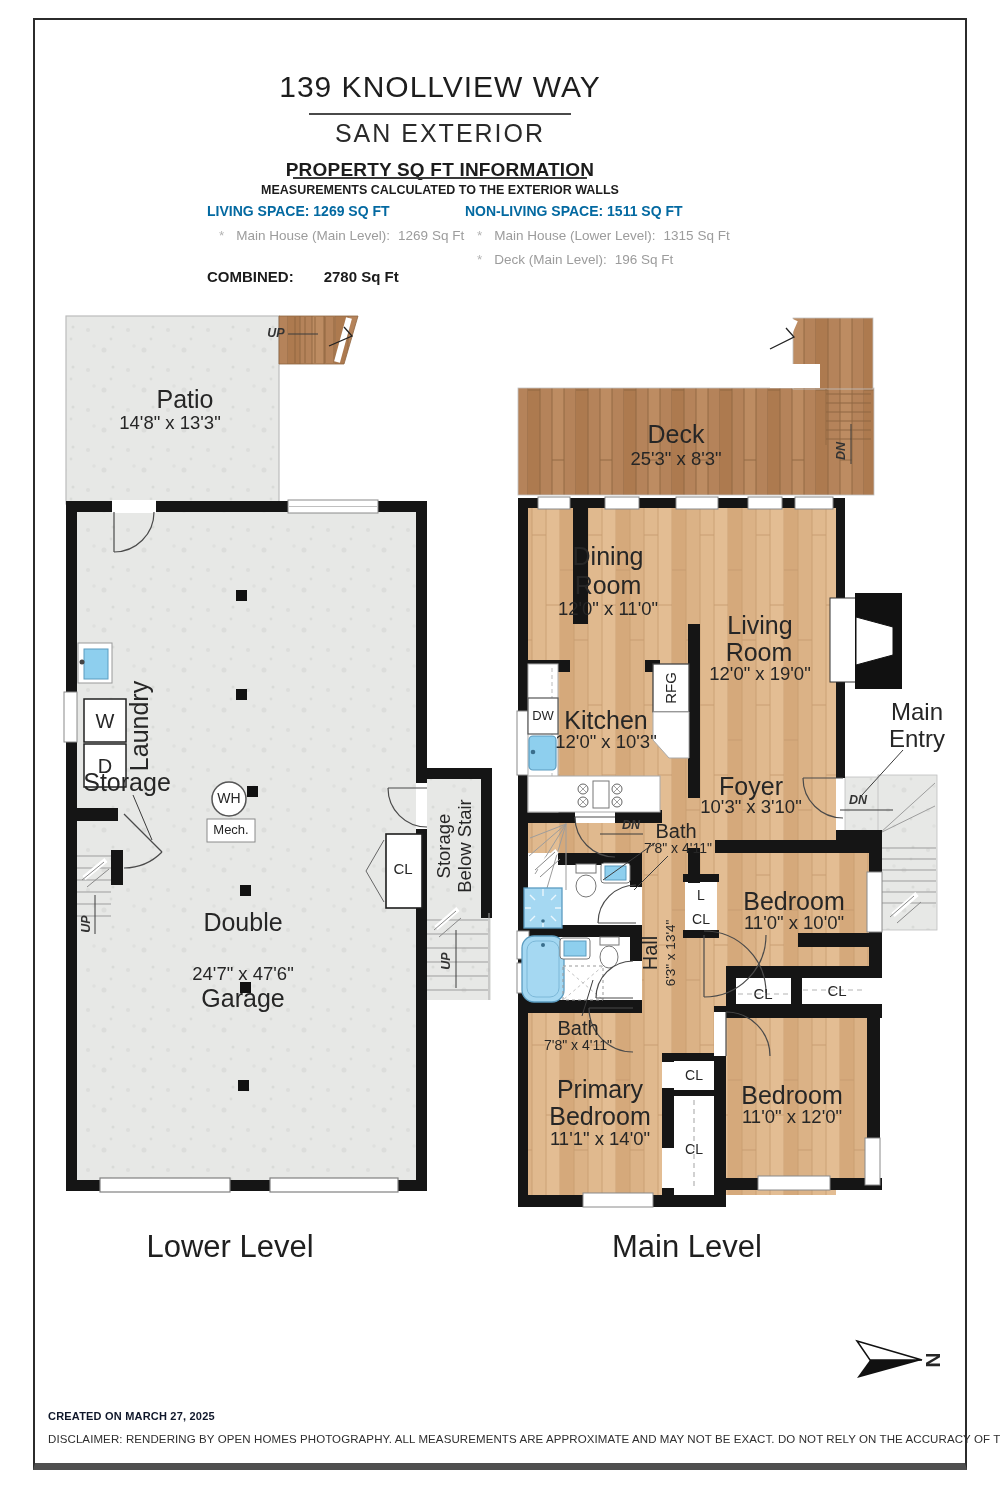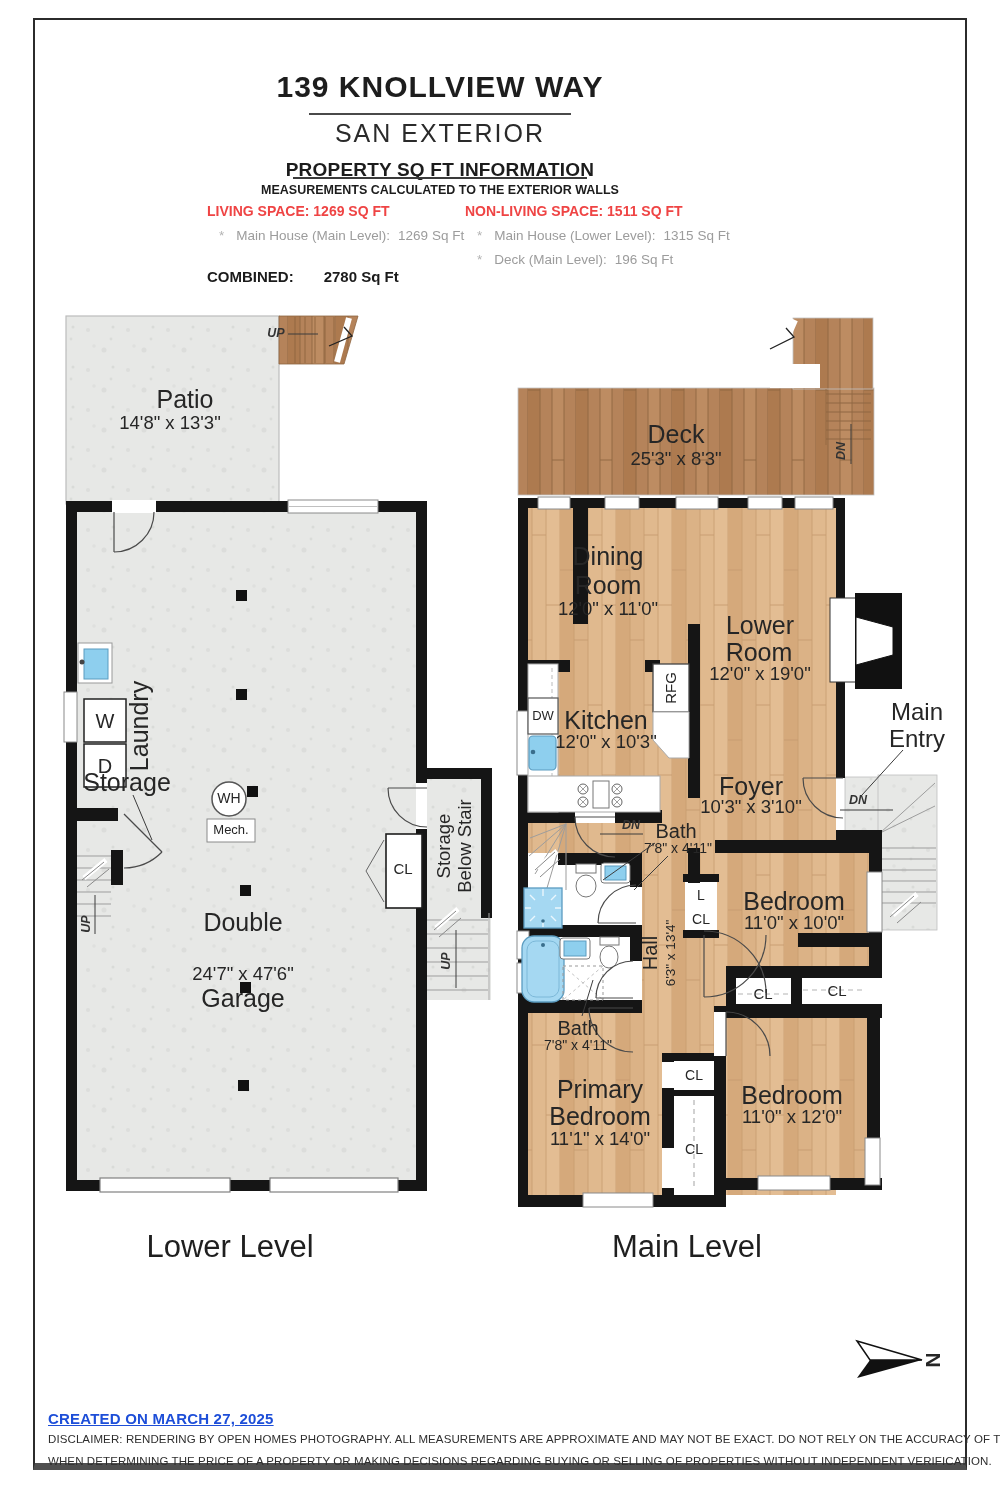--- a/index.html
+++ b/index.html
@@ -3,46 +3,46 @@
 <meta charset="utf-8">
 <style>
   html,body{margin:0;padding:0;background:#fff;}
   #stage{position:relative;width:1000px;height:1500px;background:#fff;overflow:hidden;
          font-family:"Liberation Sans",sans-serif;color:#262626;}
   .frame{position:absolute;left:33px;top:18px;width:934px;height:1452px;box-sizing:border-box;
          border:2px solid #2b2b2b;border-bottom:7px solid #4f4f4f;}
   svg.plan{position:absolute;left:0;top:0;width:1000px;height:1500px;pointer-events:none;}
   
   .hc{position:absolute;left:440px;transform:translateX(-50%);white-space:nowrap;text-align:center;}
-  .h-title{top:70px;font-size:30px;font-weight:700;letter-spacing:1px;color:#1d1d1d;text-align:right;}
+  .h-title{top:70px;font-size:30px;font-weight:400;letter-spacing:1px;color:#1d1d1d;text-align:right;}
   .h-rule1{top:113px;width:262px;height:2px;background:#4a4a4a;}
   .h-city{top:119px;font-size:25px;font-weight:400;letter-spacing:2px;color:#2a2a2a;}
   .h-sec{top:159px;font-size:19px;font-weight:700;color:#1c1c1c;letter-spacing:.2px;}
   .h-rule2{top:177px;width:294px;height:2px;background:#3a3a3a;}
   .h-sub{top:183px;font-size:12.5px;font-weight:700;color:#1c1c1c;}
-  .h-head{position:absolute;font-size:14px;font-weight:700;color:#ef4444;white-space:nowrap;}
+  .h-head{position:absolute;font-size:14px;font-weight:700;color:#0369a1;white-space:nowrap;}
   .h-item{position:absolute;font-size:13.5px;color:#9c9c9c;white-space:nowrap;display:flex;}
   .h-item .bu{color:#b3b3b3;margin-right:12px;}
   .h-item .va{margin-left:8px;}
   .h-comb{position:absolute;left:207px;top:268px;font-size:15px;font-weight:700;color:#1b1b1b;display:flex;}
   .h-comb .va{margin-left:30px;}
   
   .lbl{position:absolute;transform:translate(-50%,-50%);white-space:pre;line-height:1.12;
        text-align:center;color:#262626;}
   .rot{transform:translate(-50%,-50%) rotate(-90deg);}
   .s26{font-size:25px;}
   .s19{font-size:18.5px;}
   .s20{font-size:20px;}
   .s15{font-size:15px;}
   .s14{font-size:14px;}
   .s13{font-size:13px;}
   .it{font-style:italic;font-size:12.5px;font-weight:600;color:#333;}
   .cap{font-size:31px;color:#1f1f1f;}
   
-  .f-created{position:absolute;left:48px;top:1410px;font-size:15px;font-weight:600;color:#1d4ed8;letter-spacing:.2px;text-decoration:underline;}
+  .f-created{position:absolute;left:48px;top:1410px;font-size:11px;font-weight:600;color:#0f172a;letter-spacing:.2px;}
   .f-disc{position:absolute;left:48px;font-size:11.5px;font-weight:500;color:#2e2e2e;letter-spacing:.1px;white-space:nowrap;}
 </style>
 </head>
 <body>
 
 <div id="stage">
   <div class="frame"></div>
 
   <svg class="plan" viewBox="0 0 1000 1500">
     <defs>
@@ -409,21 +409,21 @@
   <div class="lbl cap" style="left:230px;top:1247px;">Lower Level</div>
 
   <div class="lbl s26" style="left:676px;top:434px;">Deck</div>
   <div class="lbl s19" style="left:676px;top:459px;">25'3" x 8'3"</div>
   <div class="lbl rot it" style="left:841px;top:451px;">DN</div>
 
   <div class="lbl s26" style="left:608px;top:556px;">Dining</div>
   <div class="lbl s26" style="left:608px;top:585px;">Room</div>
   <div class="lbl s19" style="left:608px;top:609px;">12'0" x 11'0"</div>
 
-  <div class="lbl s26" style="left:760px;top:625px;">Lower</div>
+  <div class="lbl s26" style="left:760px;top:625px;">Living</div>
   <div class="lbl s26" style="left:759px;top:652px;">Room</div>
   <div class="lbl s19" style="left:760px;top:674px;">12'0" x 19'0"</div>
 
   <div class="lbl s26" style="left:606px;top:720px;">Kitchen</div>
   <div class="lbl s19" style="left:606px;top:742px;">12'0" x 10'3"</div>
   <div class="lbl rot s15" style="left:671px;top:688px;">RFG</div>
   <div class="lbl s13" style="left:543px;top:716px;">DW</div>
 
   <div class="lbl s26" style="left:751px;top:786px;">Foyer</div>
   <div class="lbl s19" style="left:751px;top:807px;">10'3" x 3'10"</div>
@@ -460,14 +460,13 @@
 
   <div class="lbl s26" style="left:792px;top:1095px;">Bedroom</div>
   <div class="lbl s19" style="left:792px;top:1117px;">11'0" x 12'0"</div>
 
   <div class="lbl cap" style="left:687px;top:1247px;">Main Level</div>
 
   <div class="lbl" style="left:933px;top:1360px;font-size:21px;font-weight:600;transform:translate(-50%,-50%) rotate(90deg);">N</div>
 
   <div class="f-created">CREATED ON MARCH 27, 2025</div>
   <div class="f-disc" style="top:1433px;">DISCLAIMER: RENDERING BY OPEN HOMES PHOTOGRAPHY. ALL MEASUREMENTS ARE APPROXIMATE AND MAY NOT BE EXACT. DO NOT RELY ON THE ACCURACY OF THIS FLOOR PLAN</div>
-  <div class="f-disc" style="top:1455px;">WHEN DETERMINING THE PRICE OF A PROPERTY OR MAKING DECISIONS REGARDING BUYING OR SELLING OF PROPERTIES WITHOUT INDEPENDENT VERIFICATION.</div>
 </div>
 
 </body></html>

